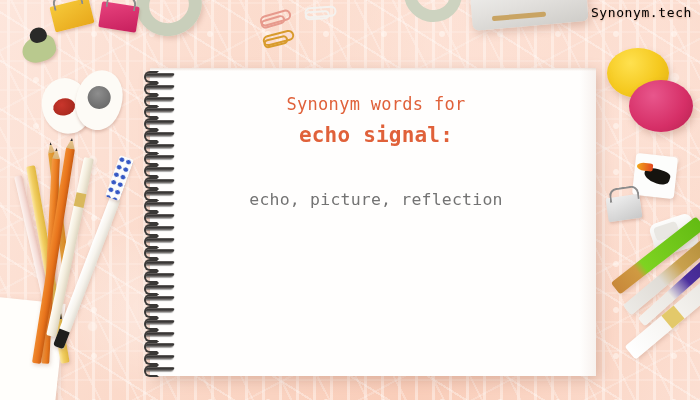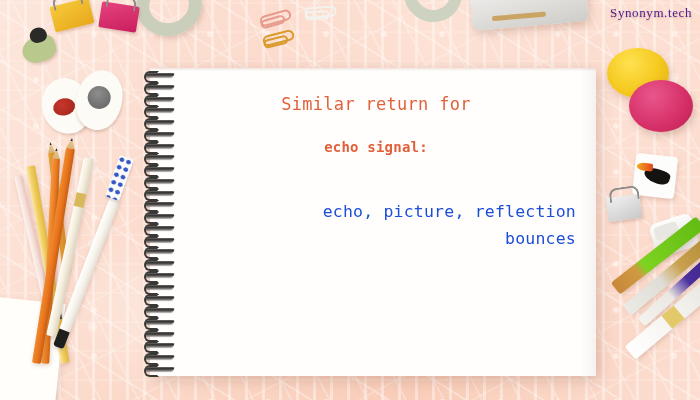--- a/index.html
+++ b/index.html
@@ -115,47 +115,45 @@
   }
   .eyebrow {
     color: #e0613a;
     font-size: 17px;
     letter-spacing: .3px;
     line-height: 24px;
     white-space: nowrap;
   }
   .headword {
     color: #e0613a;
-    font-size: 14px;
+    font-size: 21px;
     font-weight: bold;
     letter-spacing: .2px;
     line-height: 30px;
-    margin-top: 16px;
+    margin-top: 4px;
     white-space: nowrap;
     text-align: center;
   }
   .synonyms {
     margin-top: 36px;
-    color: #1d4ed8;
+    color: #737373;
     font-size: 16.5px;
     line-height: 27px;
     letter-spacing: .2px;
-    text-align: right;
   }
   .syn-line { white-space: nowrap; }
 
   
   .watermark {
     position: absolute;
     right: 8px; top: 5px;
-    color: #4c1d95;
+    color: #000000;
     font-size: 13px;
     letter-spacing: .6px;
     text-shadow: 0 1px 2px rgba(180,120,95,.55);
-    font-family: Liberation Serif, serif;
   }
 
   
 
   
   .tape {
     left: 136px; top: -26px;
     width: 66px; height: 62px;
     border: 13px solid #c9cfbb;
     border-radius: 50%;
@@ -541,23 +539,22 @@
     <span class="coil"></span>
     <span class="coil"></span>
     <span class="coil"></span>
     <span class="coil"></span>
     <span class="coil"></span>
     <span class="coil"></span>
     <span class="coil"></span>
   </div>
 
   <div class="card-text">
-    <div class="eyebrow">Similar return for</div>
+    <div class="eyebrow">Synonym words for</div>
     <div class="headword">echo signal:</div>
     <div class="synonyms">
       <div class="syn-line">echo, picture, reflection</div>
-      <div class="syn-line">bounces</div>
     </div>
   </div>
 
   <div class="watermark">Synonym.tech</div>
 
 </div>
 
 </body></html>

